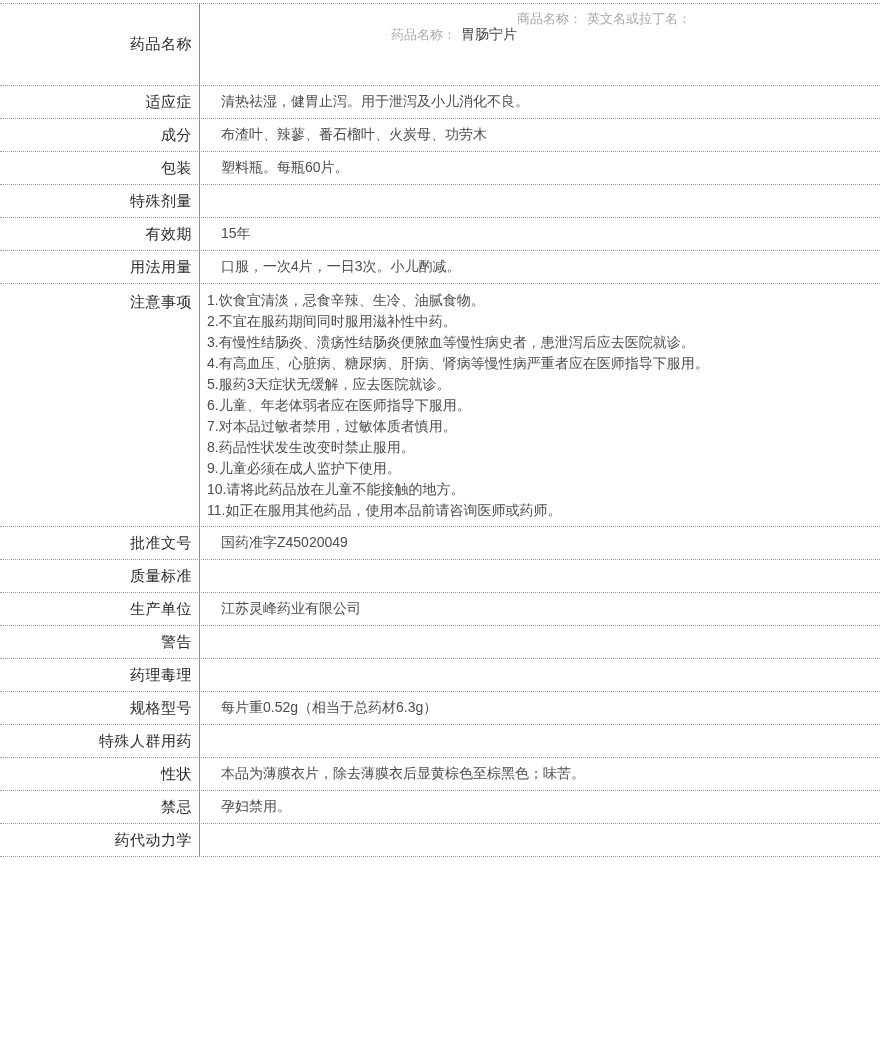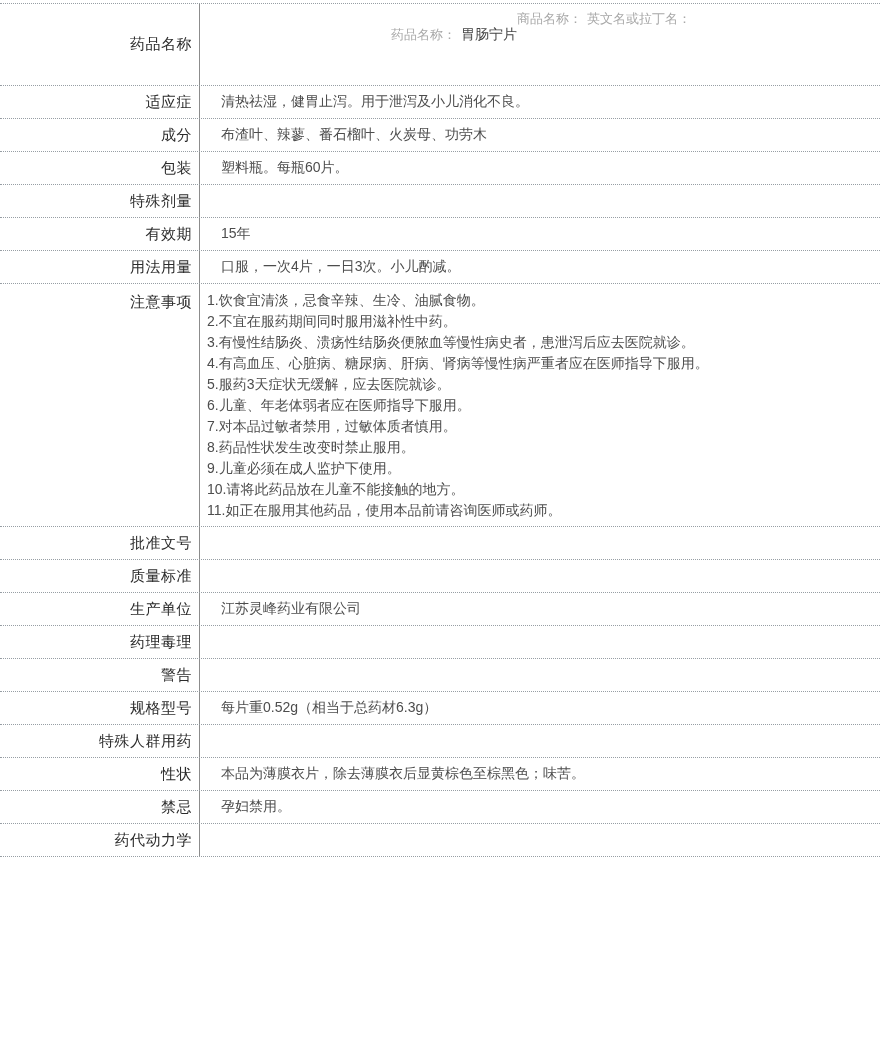--- a/index.html
+++ b/index.html
@@ -135,39 +135,40 @@
       <div class="note-line">7.对本品过敏者禁用，过敏体质者慎用。</div>
       <div class="note-line">8.药品性状发生改变时禁止服用。</div>
       <div class="note-line">9.儿童必须在成人监护下使用。</div>
       <div class="note-line">10.请将此药品放在儿童不能接触的地方。</div>
       <div class="note-line">11.如正在服用其他药品，使用本品前请咨询医师或药师。</div>
     </div>
   </div>
 
   <div class="row">
     <div class="label-cell">批准文号</div>
+    <div class="value-cell">国药准字Z45020049</div>
   </div>
 
   <div class="row">
     <div class="label-cell">质量标准</div>
     <div class="value-cell"></div>
   </div>
 
   <div class="row">
     <div class="label-cell">生产单位</div>
     <div class="value-cell">江苏灵峰药业有限公司</div>
   </div>
 
   <div class="row">
-    <div class="label-cell">药理毒理</div>
+    <div class="label-cell">警告</div>
     <div class="value-cell"></div>
   </div>
 
   <div class="row">
-    <div class="label-cell">警告</div>
+    <div class="label-cell">药理毒理</div>
     <div class="value-cell"></div>
   </div>
 
   <div class="row">
     <div class="label-cell">规格型号</div>
     <div class="value-cell">每片重0.52g（相当于总药材6.3g）</div>
   </div>
 
   <div class="row">
     <div class="label-cell">特殊人群用药</div>

